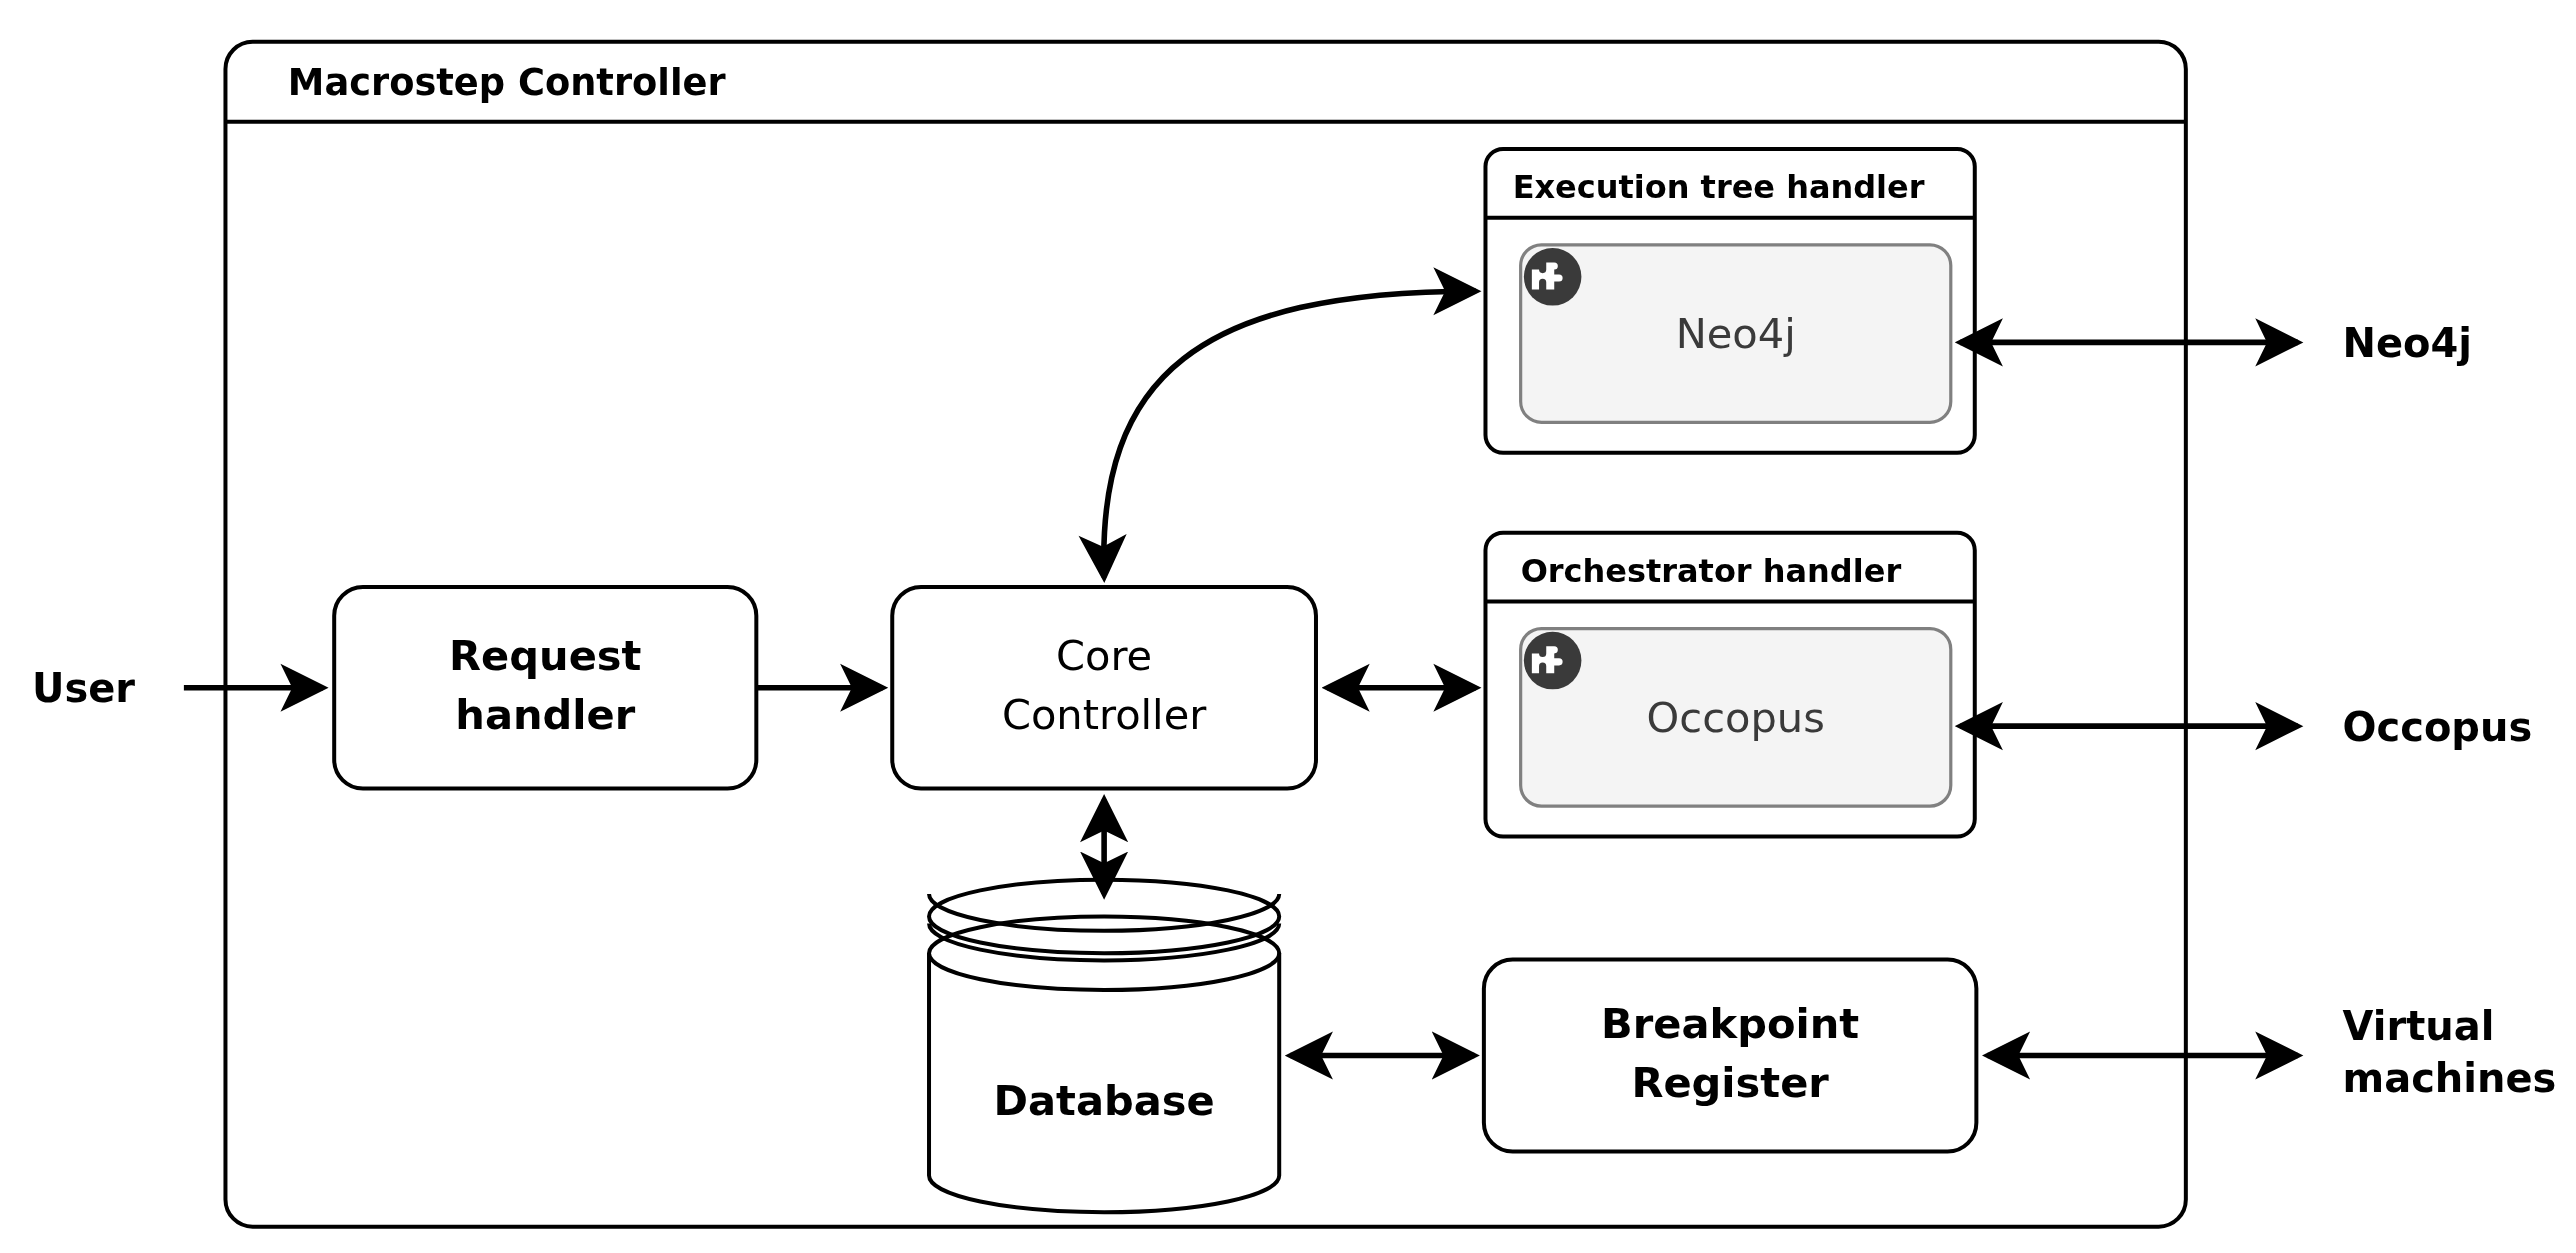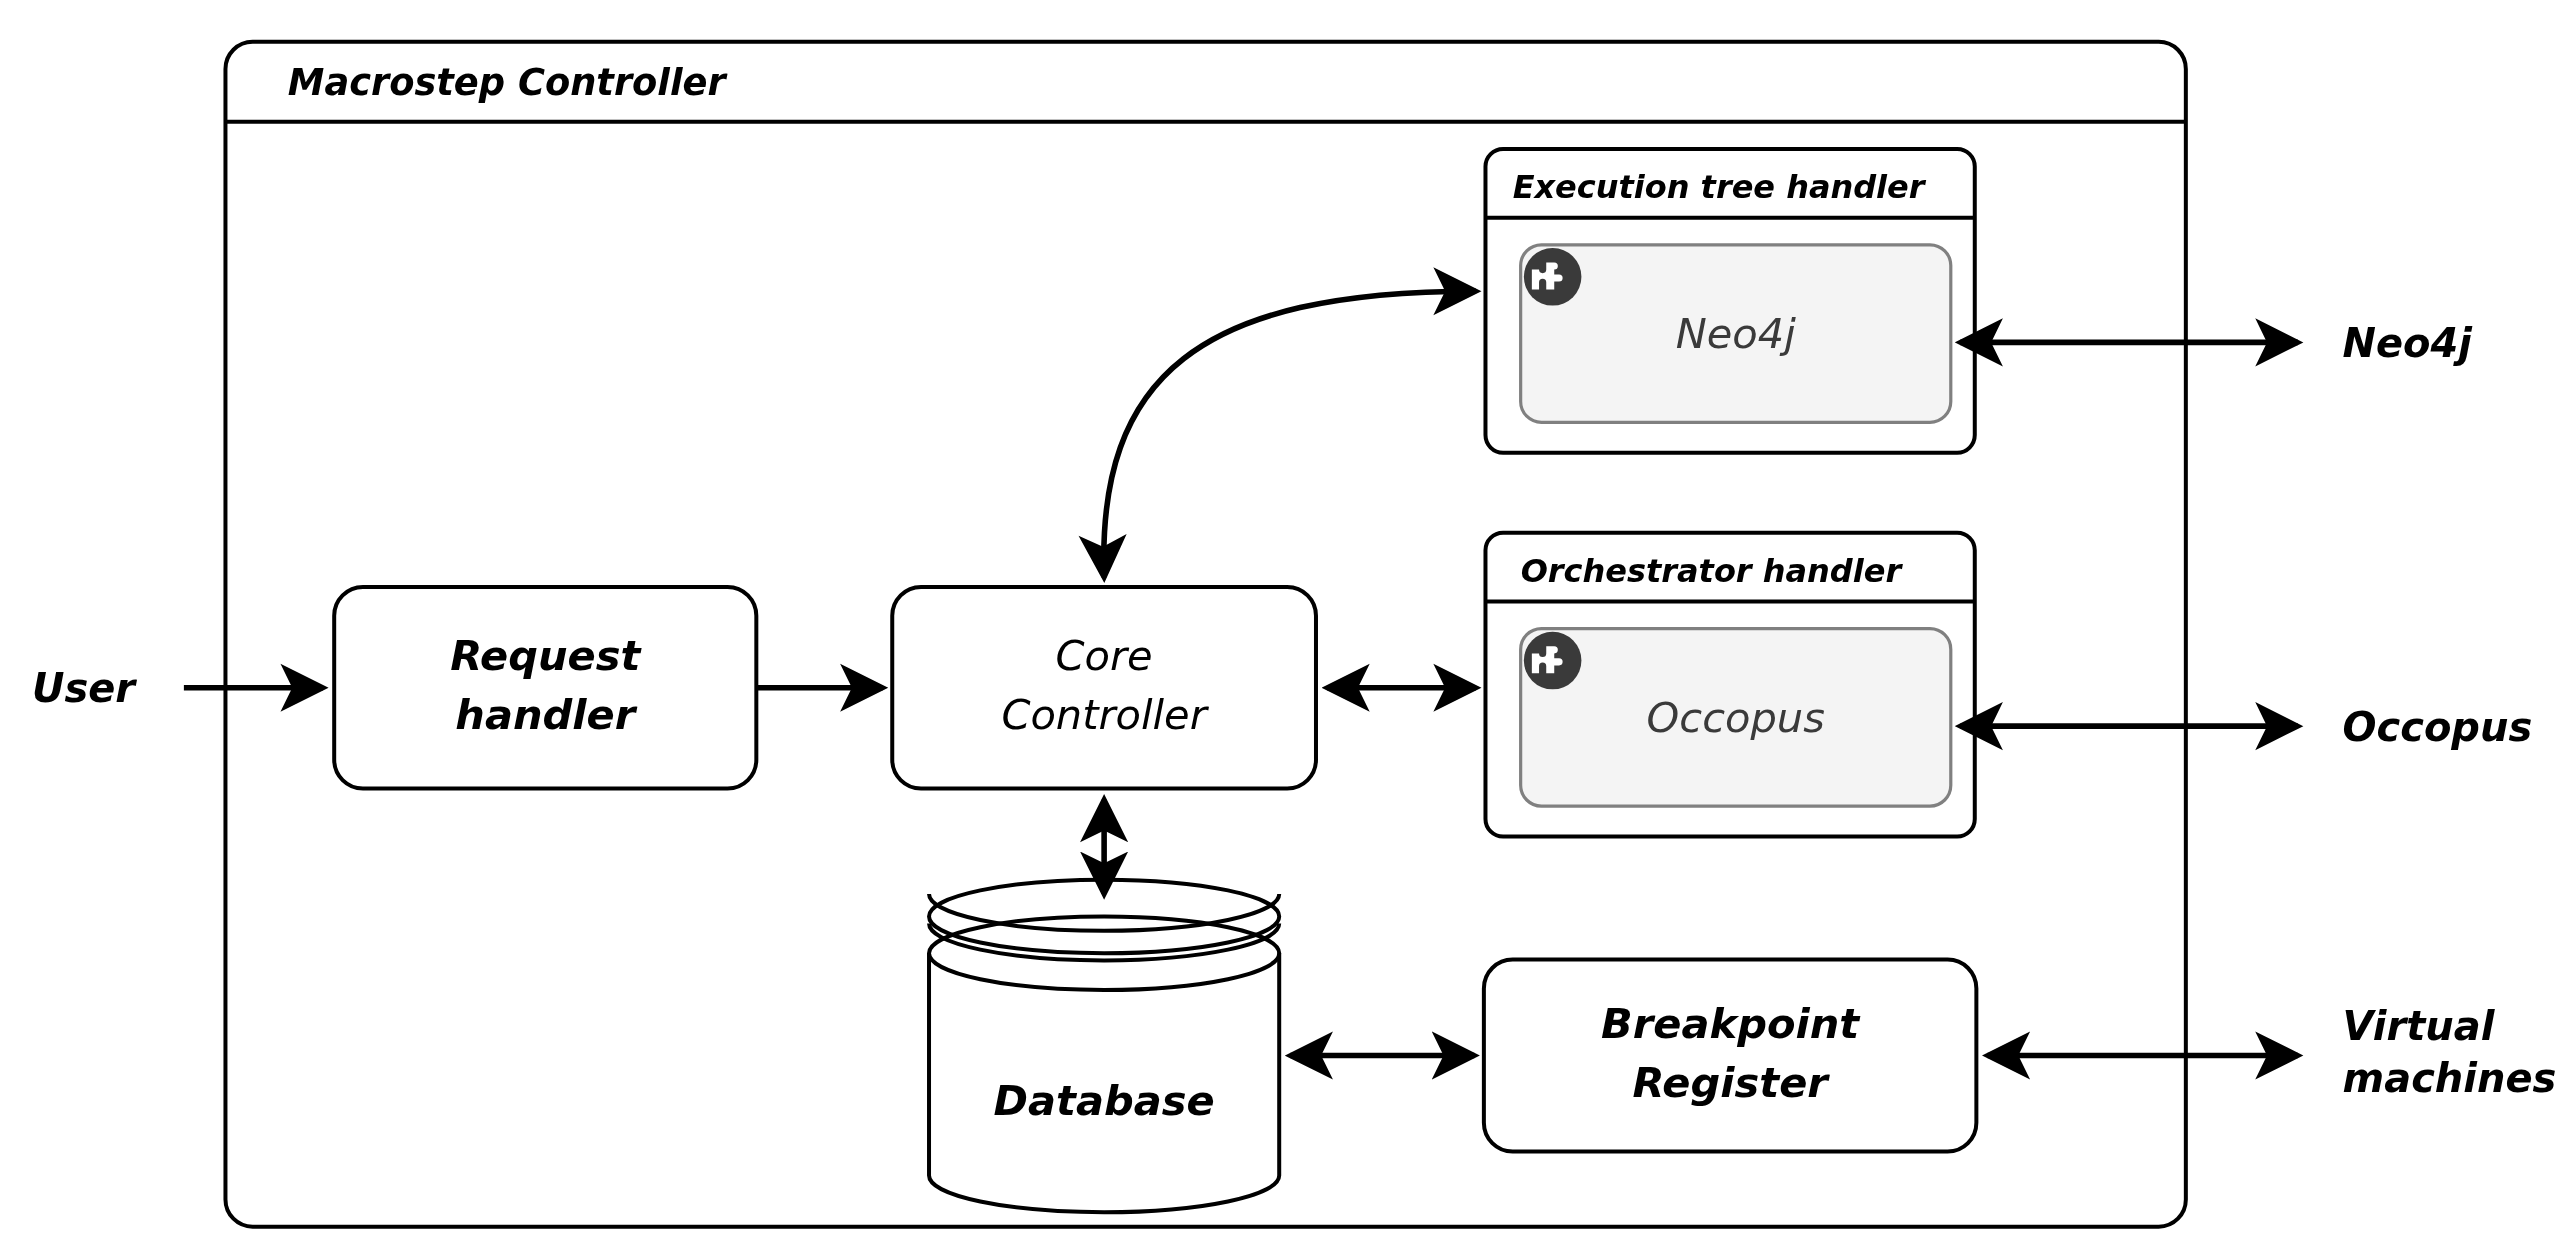--- a/index.html
+++ b/index.html
@@ -11,21 +11,20 @@
   body {
     width: 2576px;
     height: 1254px;
     font-family: "DejaVu Sans", "Liberation Sans", sans-serif;
     overflow: hidden;
   }
   #diagram-root {
     position: relative;
     width: 2297px;
     height: 1254px;
-    font-style: italic;
   }
   svg#arch-svg {
     display: block;
     width: 2576px;
     height: 1254px;
   }
   .shape-stroke {
     fill: #ffffff;
     stroke: #000000;
     stroke-width: 5;

